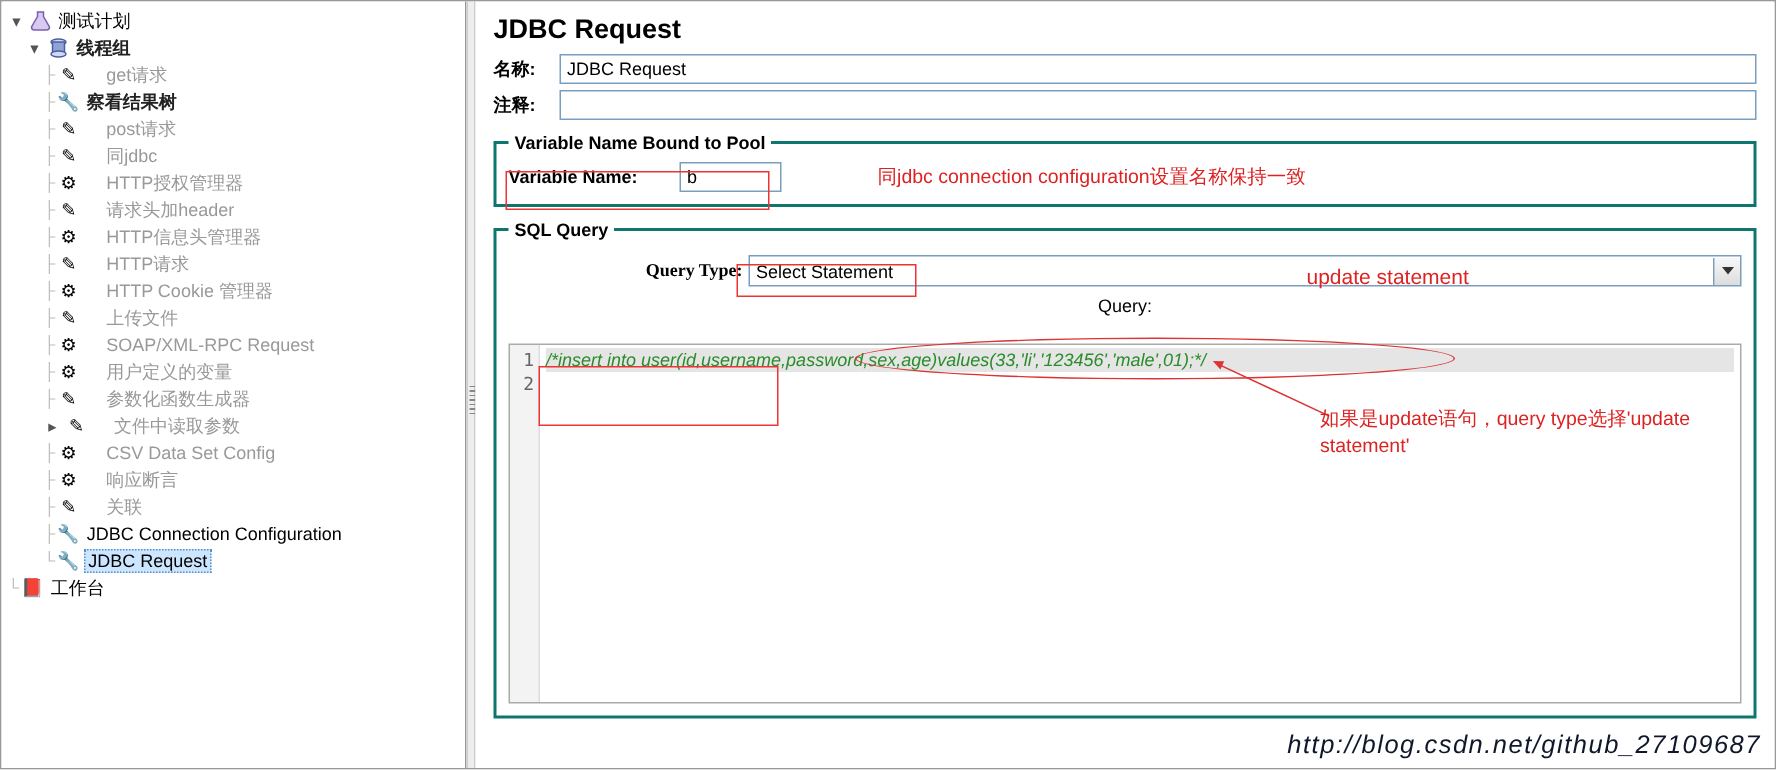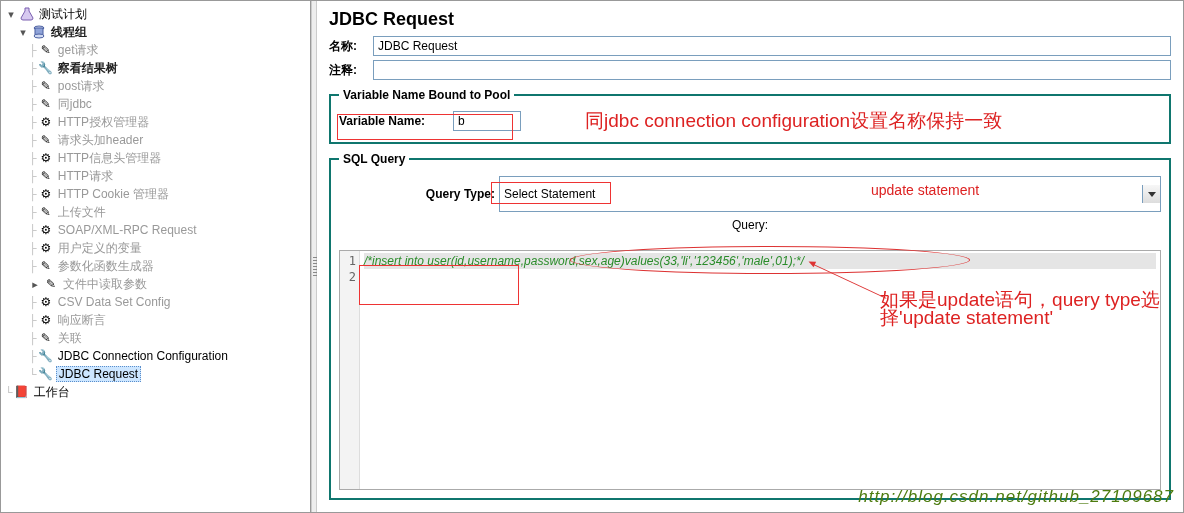--- a/index.html
+++ b/index.html
@@ -11,47 +11,47 @@
 .main { flex: 1; background: #fff; padding: 8px 12px; overflow: hidden; position: relative; }
 .tree { list-style: none; }
 .tree li { display:flex; align-items:center; height:18px; white-space:nowrap; }
 .tree .toggle { width:12px; text-align:center; color:#555; cursor:pointer; font-size:11px; display:inline-block; }
 .tree .spacer { display:inline-block; width:12px; }
 .tree .conn { color:#bbb; font-size:11px; letter-spacing:-1px; }
 .tree .icon { width:16px; height:16px; display:inline-flex; align-items:center; justify-content:center; margin:0 2px; }
 .tree .lbl { padding:0 2px; }
 .tree .lbl.sel { background:#cde6ff; border:1px dotted #5a8ecb; }
 .tree .lbl.bold { font-weight:bold; color:#222; }
-.tree .lbl.dim { color:#999; }
+.tree .lbl.dim { color:#999;margin-left:13px; }
 .ic-flask svg, .ic-gear svg, .ic-wrench svg, .ic-pencil svg, .ic-book svg { display:block; }
 .h1 { font-size:18px; font-weight:bold; margin-bottom:6px; }
 .form-row { display:flex; align-items:center; margin-bottom:4px; }
 .form-row .flabel { width:44px; font-weight:bold; }
 .form-row input[type=text] { flex:1; border:1px solid #7a9ebd; height:20px; padding:0 4px; background:#fff; }
 fieldset { border:2px solid #0f766e; margin-top:8px; padding:6px 8px 8px 8px; position:relative; }
 fieldset legend { padding:0 4px; font-weight:bold; background:#fff; }
 .var-row { display:flex; align-items:center;gap:24px; }
 .var-row .vlabel { font-weight:bold; margin-right:4px; }
 .var-row input { width:68px; border:1px solid #7a9ebd; height:20px; padding:0 4px; }
 .red-box { position:absolute; border:1px solid #e33; pointer-events:none; }
-.red-text { color:#d22; position:absolute; font-size:19px; }
+.red-text { color:#d22; position:absolute; font-size:13px; }
 .qt-row { display:flex; align-items:center; margin:4px 0 6px 0; }
 .qt-row .qtlabel { font-weight:bold; text-align:right; flex:1; padding-right:4px; }
-.qt-select { flex:3; display:flex; align-items:center; border:1px solid #7a9ebd; background:#fff; height:36px; position:relative; }
+.qt-select { flex:3; display:flex; align-items:center; border:1px solid #7a9ebd; background:#fff; height:21px; position:relative; }
 .qt-select .sval { flex:1; padding:0 4px; }
 .qt-select .arrow { width:18px; height:18px; border-left:1px solid #7a9ebd; background:linear-gradient(#f7f7f7,#ddd); display:flex; align-items:center; justify-content:center; }
 .qt-select .arrow::after{content:"";border-left:4px solid transparent;border-right:4px solid transparent;border-top:5px solid #333;}
 .query-label { text-align:center; font-weight:normal; margin-bottom:18px; }
 .code { border:1px solid #aaa; background:#fff; display:flex; min-height:240px; position:relative; }
 .gutter { width:20px; background:#f3f3f3; border-right:1px solid #ddd; text-align:right; padding:2px 3px 0 0; color:#666; font-family:monospace; font-size:12px; line-height:16px; }
 .codearea { flex:1; padding:2px 4px; font-family:monospace; font-size:12px; line-height:16px; position:relative; }
 .line1 { background:#e5e5e5; }
 .kw { color:#0060c0; }
 .cm { color:#2a8c2a; font-style:italic; }
-.watermark { position:absolute; right:10px; bottom:6px; color:#4d7c0f; font-size:17px; font-style:italic; pointer-events:none; letter-spacing:1px;}
+.watermark { position:absolute; right:10px; bottom:6px; color:#0f172a; font-size:17px; font-style:italic; pointer-events:none; letter-spacing:1px;}
 .ellipse { position:absolute; border:1px solid #dd3333; border-radius:50%; pointer-events:none; }
 .arrow-line { position:absolute; background:#dd3333; height:1px; pointer-events:none; }
 .arrow-line::after{content:"";position:absolute;left:-6px;top:-3px;border-top:3.5px solid transparent;border-bottom:3.5px solid transparent;border-right:7px solid #dd3333;}
 </style>
 </head>
 <body>
 
 <div class="container">
   <div class="sidebar">
     <ul class="tree">
@@ -240,21 +240,21 @@
         <input type="text" value="b" style="">
         <span class="red-text" style="position:static;margin-left:40px;">同jdbc connection configuration设置名称保持一致</span>
       </div>
       <div class="red-box" style="left:6px;top:12px;width:176px;height:26px;"></div>
     </fieldset>
 
     <fieldset style="position:relative;">
       <legend>SQL Query</legend>
 
       <div class="qt-row">
-        <div class="qtlabel" style="flex:0 0 160px;">Query Type:</div>
+        <div class="qtlabel" style="flex:0 0 160px;font-family:Liberation Serif, serif;">Query Type:</div>
         <div class="qt-select">
           <div class="sval">Select Statement</div>
           <div class="arrow"></div>
         </div>
       </div>
 
       <div class="red-box" style="left:160px;top:16px;width:120px;height:22px;"></div>
       <span class="red-text" style="left:540px;top:16px;font-size:14px;">update statement</span>
 
       <div class="query-label">Query:</div>

